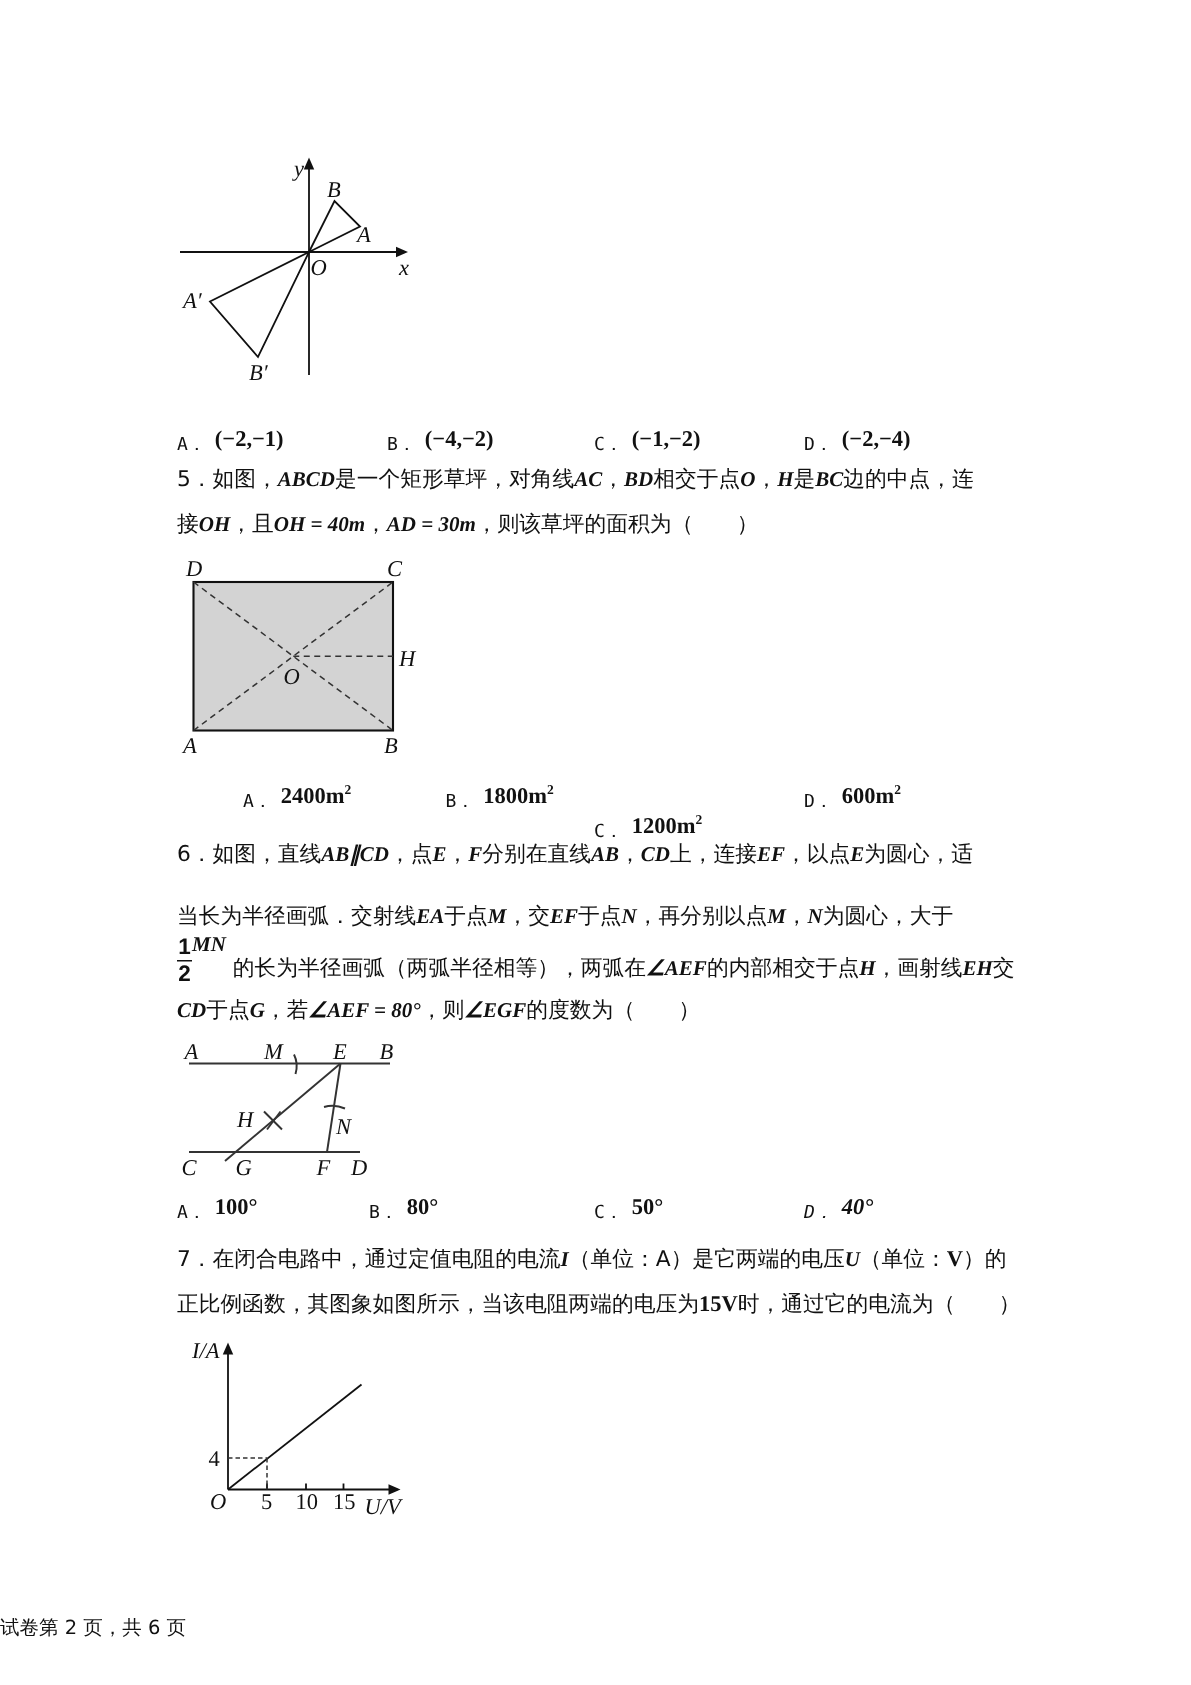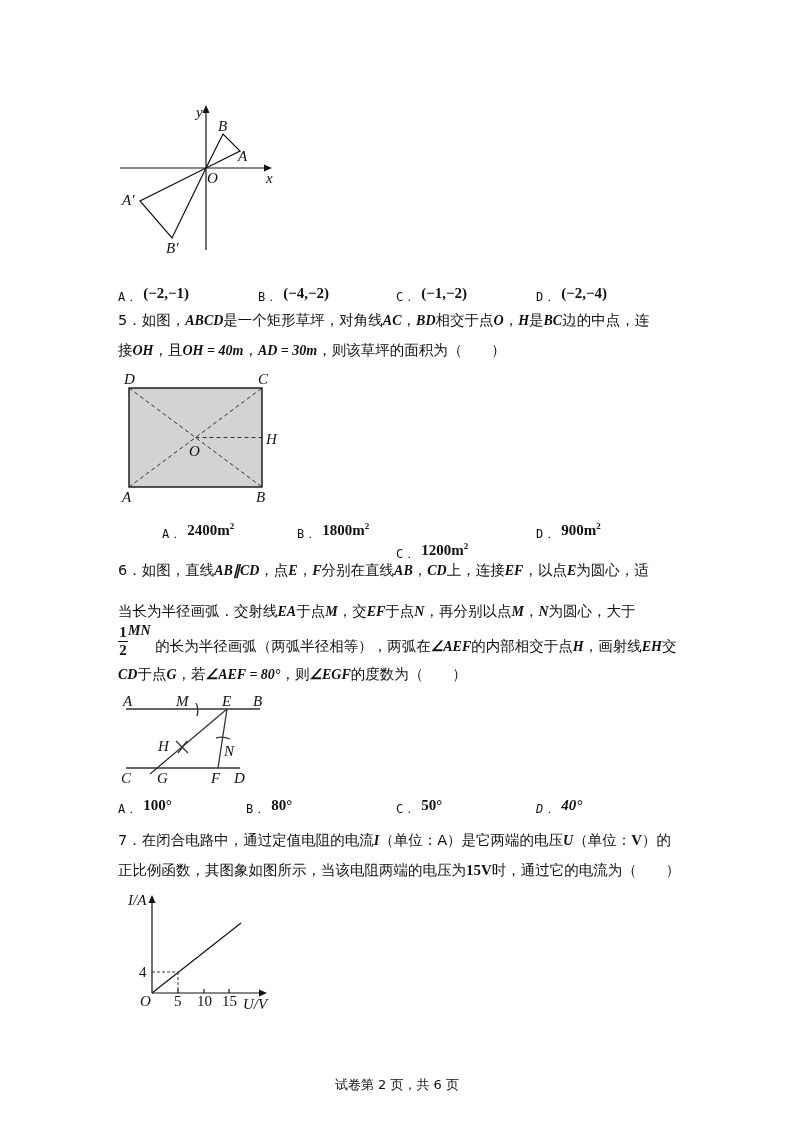--- a/index.html
+++ b/index.html
@@ -9,22 +9,22 @@
   .q-line { position: absolute; left: 118px; font-size: 14.5px; line-height: 20px; white-space: nowrap; color: #111; }
   .m { font-family: "Liberation Serif", serif; font-weight: bold; font-style: italic; font-size: 14px; }
   .mu { font-family: "Liberation Serif", serif; font-weight: bold; font-size: 15px; }
   .opt-row { position: absolute; left: 118px; width: 560px; height: 22px; }
   .opt { position: absolute; top: 0; white-space: nowrap; font-size: 13px; }
   .opt .lbl { font-family: "DejaVu Sans Mono", monospace; font-size: 12px; }
   .opt .val { font-family: "Liberation Serif", serif; font-weight: bold; font-size: 15px; margin-left: 6px; position: relative; top: -3px; }
   sup { font-size: 9px; }
   svg text { font-family: "Liberation Serif", serif; font-style: italic; font-size: 15px; fill: #111; }
   svg text.up { font-style: normal; }
-  .footer { position: absolute; left: 0; width: 794px; top: 1076px; text-align: center; font-size: 13px; }
-  .frac { display: inline-block; vertical-align: middle; text-align: center; font-family: Liberation Serif, serif; font-weight: bold; font-size: 15px; line-height: 15px; }
+  .footer { position: absolute; left: 0; width: 794px; top: 1076px; text-align: left; font-size: 13px; }
+  .frac { display: inline-block; vertical-align: middle; text-align: center; font-family: Liberation Sans, sans-serif; font-weight: bold; font-size: 15px; line-height: 15px; }
   .frac .bar { display: block; border-top: 1.5px solid #111; width: 10px; margin: 1px 0; }
 </style>
 </head>
 <body>
 
 <svg class="abs" style="left:110px;top:95px;" width="180" height="170" viewBox="0 0 180 170">
   <g stroke="#111" stroke-width="1.2" fill="none">
     <line x1="10" y1="73" x2="160" y2="73"></line>
     <line x1="96" y1="155" x2="96" y2="12"></line>
     <polyline points="96,73 113,39 130,56 96,73"></polyline>
@@ -67,21 +67,21 @@
   <text x="156" y="79">H</text>
   <text x="79" y="91">O</text>
   <text x="12" y="137">A</text>
   <text x="146" y="137">B</text>
 </svg>
 
 <div class="opt-row" style="top:524px;">
   <div class="opt" style="left:0px;margin-left:44px;"><span class="lbl">A．</span><span class="val"><span>2400m</span><sup>2</sup></span></div>
   <div class="opt" style="left:140px;margin-left:39px;"><span class="lbl">B．</span><span class="val"><span>1800m</span><sup>2</sup></span></div>
   <div class="opt" style="left:278px;margin-top:20px;"><span class="lbl">C．</span><span class="val"><span>1200m</span><sup>2</sup></span></div>
-  <div class="opt" style="left:418px;"><span class="lbl">D．</span><span class="val"><span>900m</span><sup>2</sup></span></div>
+  <div class="opt" style="left:418px;"><span class="lbl">D．</span><span class="val"><span>600m</span><sup>2</sup></span></div>
 </div>
 
 <div class="q-line" style="top:560px;">
   <span>6．如图，直线</span><span class="m">AB∥CD</span><span>，点</span><span class="m">E</span><span>，</span><span class="m">F</span><span>分别在直线</span><span class="m">AB</span><span>，</span><span class="m">CD</span><span>上，连接</span><span class="m">EF</span><span>，以点</span><span class="m">E</span><span>为圆心，适</span>
 </div>
 <div class="q-line" style="top:601px;">
   <span>当长为半径画弧．交射线</span><span class="m">EA</span><span>于点</span><span class="m">M</span><span>，交</span><span class="m">EF</span><span>于点</span><span class="m">N</span><span>，再分别以点</span><span class="m">M</span><span>，</span><span class="m">N</span><span>为圆心，大于</span>
 </div>
 <div class="q-line" style="top:622px;line-height:36px;">
   <span class="frac"><span>1</span><span class="bar"></span><span>2</span></span><span class="m" style="position:relative;top:-10px;">MN</span>

